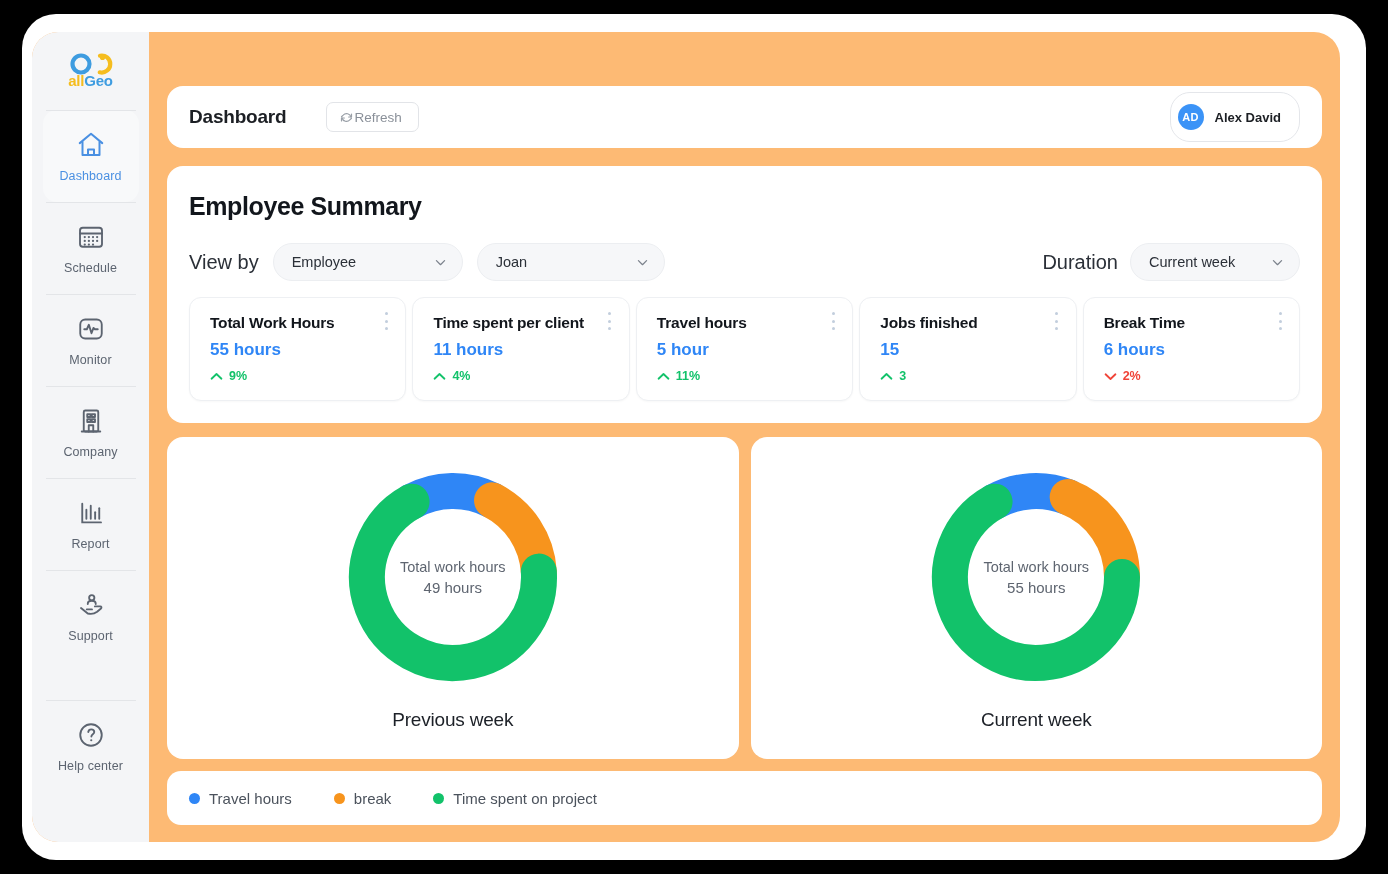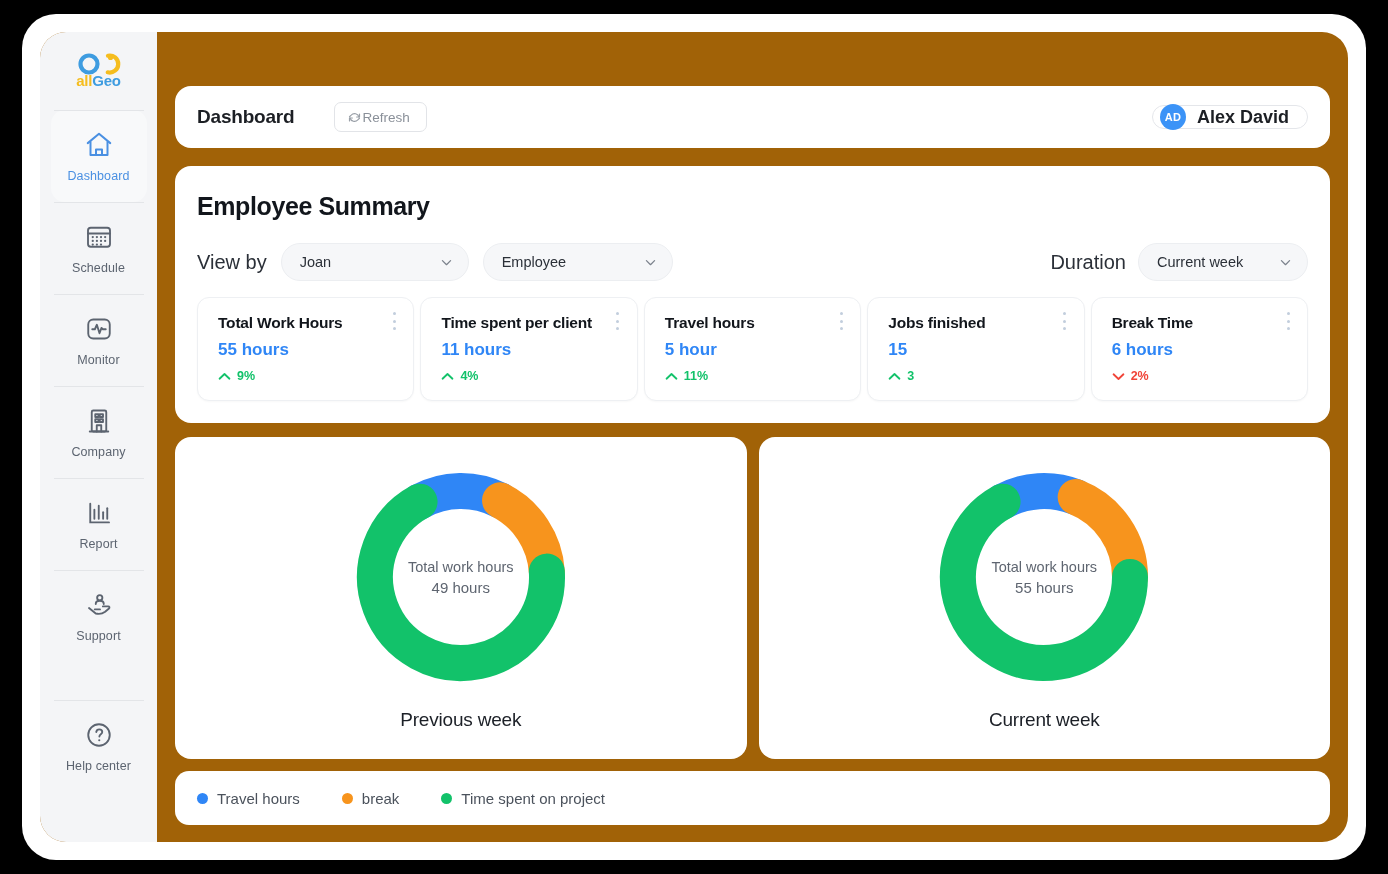--- a/index.html
+++ b/index.html
@@ -21,25 +21,25 @@
     height: 846px;
     background: #ffffff;
     border-radius: 34px;
     box-shadow: 0 10px 40px rgba(0,0,0,0.30);
     overflow: hidden;
   }
 
   
   #app-canvas {
     position: absolute;
-    left: 18px;
+    left: 10px;
     top: 18px;
     width: 1308px;
     height: 810px;
-    background: #a16207;
+    background: #fdba74;
     border-radius: 26px;
     overflow: hidden;
   }
 
   
   #sidebar {
     position: absolute;
     left: 0; top: 0;
     width: 117px;
     height: 810px;
@@ -132,41 +132,41 @@
     border-radius: 7px;
     background: #ffffff;
     display: flex;
     align-items: center;
     gap: 0;
     cursor: pointer;
   }
   #refresh-label { font-size: 13.5px; color: #8a9099; }
   #user-chip {
     margin-left: auto;
-    height: 24px;
+    height: 50px;
     padding: 0 18px 0 7px;
     border: 1px solid #e4e6ea;
     border-radius: 20px;
     background: #ffffff;
     display: flex;
     align-items: center;
     gap: 11px;
     cursor: pointer;
   }
   #user-avatar {
     width: 26px; height: 26px;
     border-radius: 50%;
     background: #3b93f7;
     color: #ffffff;
     font-size: 11px;
     font-weight: bold;
     display:flex; align-items:center; justify-content:center;
     letter-spacing: 0.3px;
   }
-  #user-name { font-size: 18px; font-weight: bold; color: #1c1f24; }
+  #user-name { font-size: 13px; font-weight: bold; color: #1c1f24; }
 
   
   #summary-panel {
     margin-top: 18px;
     background: #ffffff;
     border-radius: 16px;
     padding: 26px 22px 22px 22px;
   }
   #summary-title {
     font-size: 25px;
@@ -431,29 +431,29 @@
           <div id="user-name">Alex David</div>
         </div>
       </header>
 
       <section id="summary-panel">
         <h2 id="summary-title">Employee Summary</h2>
 
         <div id="filter-row">
           <span class="filter-label">View by</span>
 
-          <div class="select-pill" id="select-employee">
-            <span class="sel-value">Joan</span>
+          <div class="select-pill" id="select-viewby">
+            <span class="sel-value">Employee</span>
             <svg class="chev" width="15" height="15" viewBox="0 0 24 24" fill="none" stroke="#7b828c" stroke-width="2" stroke-linecap="round" stroke-linejoin="round">
                 <path d="M5.5 9l6.5 6.5L18.5 9"></path>
               </svg>
           </div>
 
-          <div class="select-pill" id="select-viewby">
-            <span class="sel-value">Employee</span>
+          <div class="select-pill" id="select-employee">
+            <span class="sel-value">Joan</span>
             <svg class="chev" width="15" height="15" viewBox="0 0 24 24" fill="none" stroke="#7b828c" stroke-width="2" stroke-linecap="round" stroke-linejoin="round">
                 <path d="M5.5 9l6.5 6.5L18.5 9"></path>
               </svg>
           </div>
 
           <div id="duration-group">
             <span class="filter-label">Duration</span>
             <div class="select-pill" id="select-duration">
               <span class="sel-value">Current week</span>
               <svg class="chev" width="15" height="15" viewBox="0 0 24 24" fill="none" stroke="#7b828c" stroke-width="2" stroke-linecap="round" stroke-linejoin="round">

